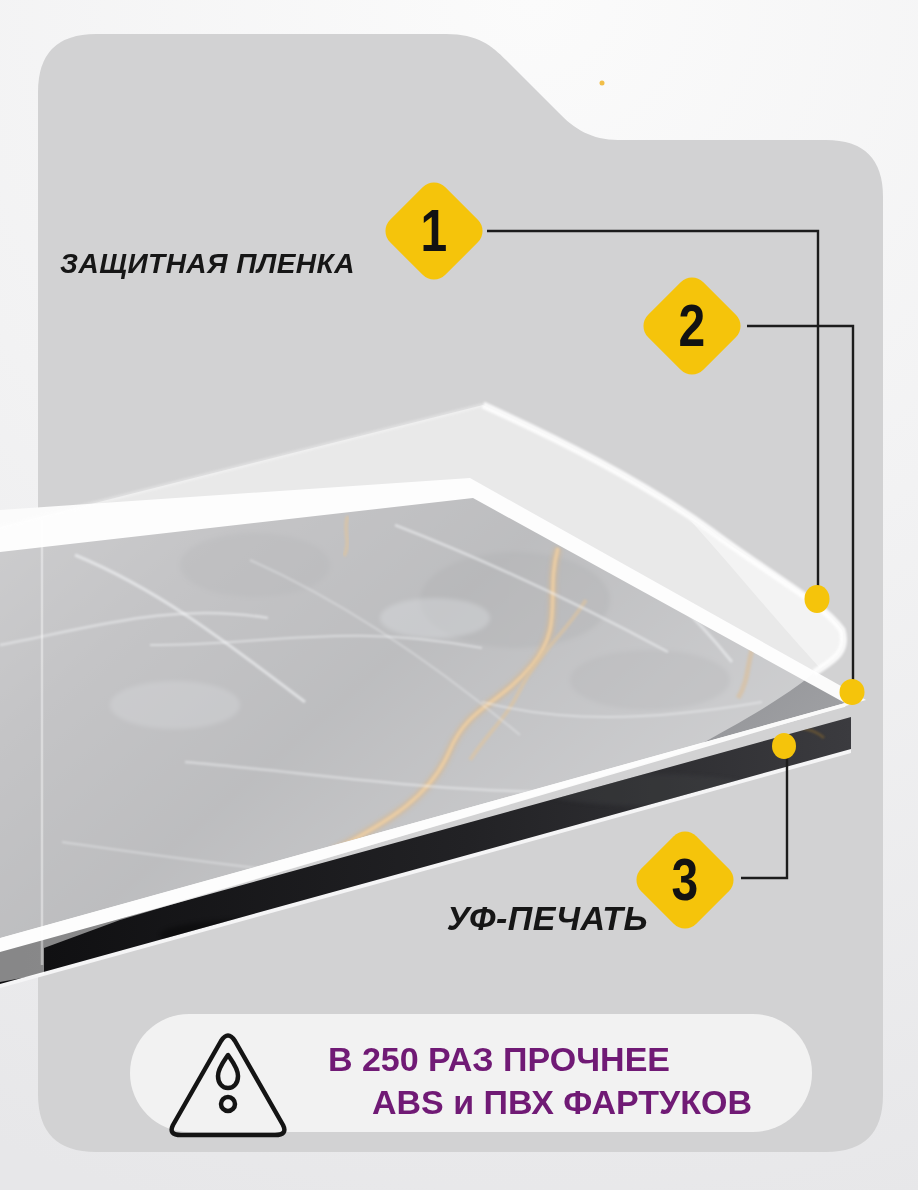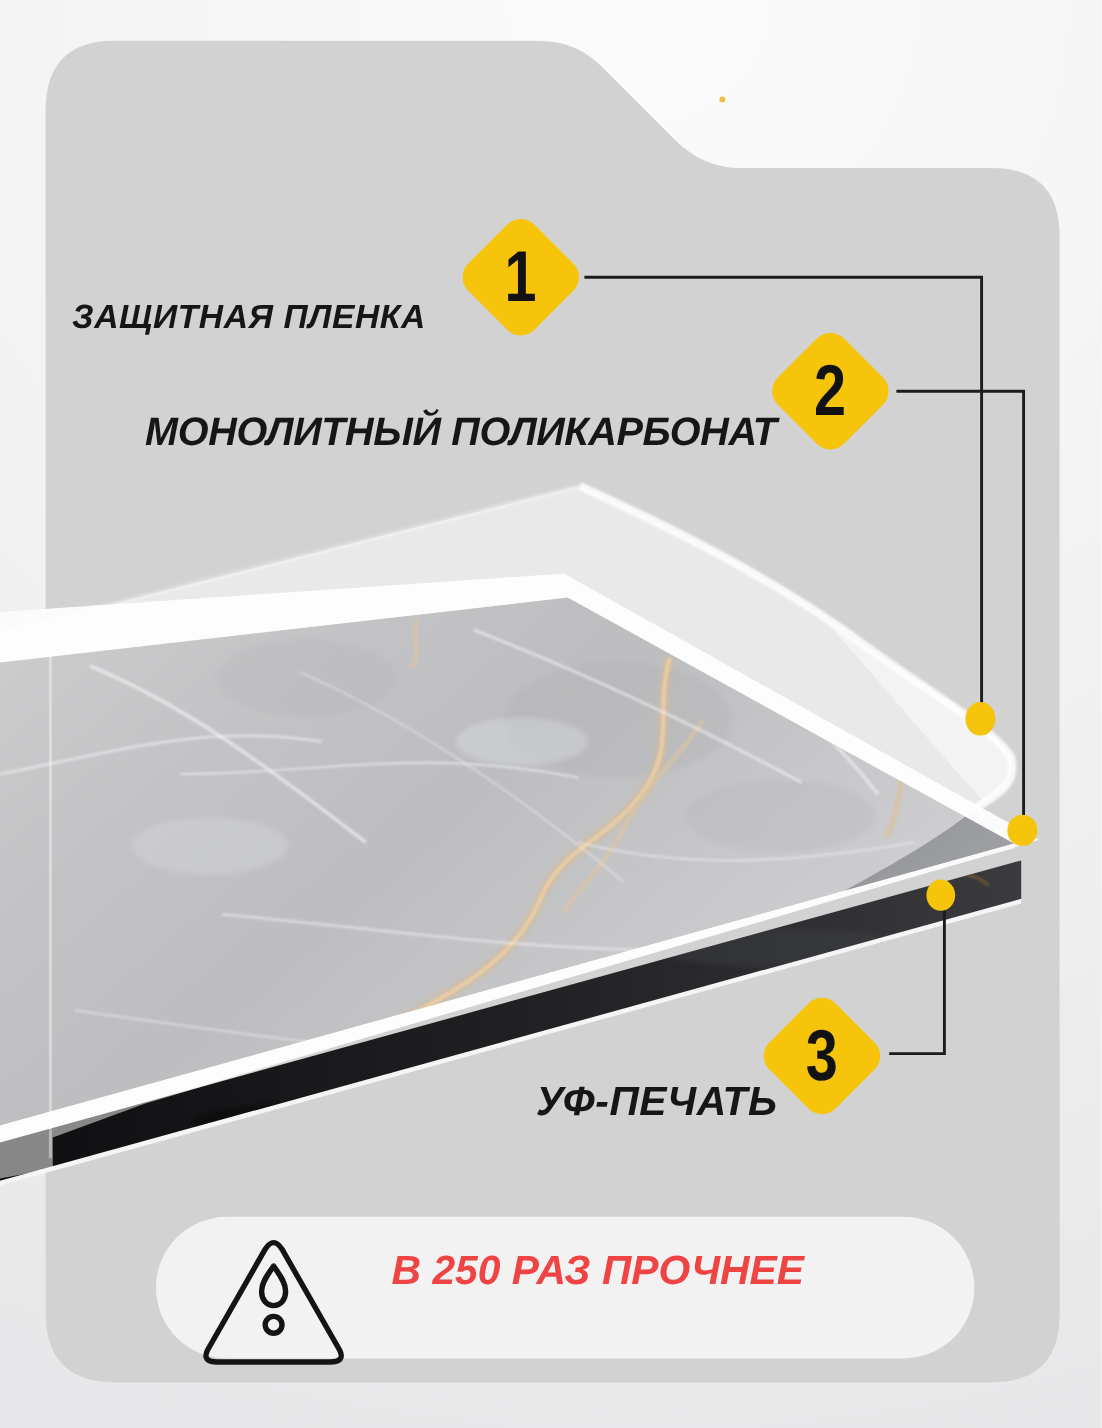--- a/index.html
+++ b/index.html
@@ -30,21 +30,21 @@
     font-size:60px;font-weight:700;color:#121212;line-height:1;
   }
   .d1{left:395px;top:192px;}
   .d2{left:653px;top:287px;}
   .d3{left:646px;top:841px;}
 
   .pill{
     position:absolute;left:130px;top:1014px;width:682px;height:118px;
     border-radius:60px;background:#F2F2F2;
   }
-  .pill-line{position:absolute;color:#ef4444;font-style:italic;font-weight:700;font-size:34px;white-space:nowrap;}
+  .pill-line{position:absolute;color:#701a75;font-weight:700;font-size:34px;white-space:nowrap;}
   .pill-l1{right:248px;top:1040px;}
   .pill-l2{right:166px;top:1083px;}
   .warn-icon{position:absolute;left:166px;top:1028px;}
 </style>
 </head>
 <body>
 
 <div class="stage">
 
   <svg class="scene" width="918" height="1190" viewBox="0 0 918 1190">
@@ -159,24 +159,24 @@
     <span>1</span>
   </div>
   <div class="diamond d2">
     <span>2</span>
   </div>
   <div class="diamond d3">
     <span>3</span>
   </div>
 
   <div class="label lbl-film-title">ЗАЩИТНАЯ ПЛЕНКА</div>
-  <div class="label lbl-poly">МОНОЛИТНЫЙ ПОЛИКАРБОНАТ</div>
   <div class="label lbl-uv">УФ-ПЕЧАТЬ</div>
 
   <div class="pill"></div>
   <svg class="warn-icon" width="124" height="112" viewBox="0 0 124 112">
     <path d="M55,13 Q62,2 69,13 L117,97 Q122,107 109,107 L15,107 Q2,107 7,97 Z" fill="none" stroke="#141414" stroke-width="4.5" stroke-linejoin="round"></path>
     <path d="M62,27 C58,33 52,40 52,48 C52,55 56,60 62,60 C68,60 72,55 72,48 C72,40 66,33 62,27 Z" fill="none" stroke="#141414" stroke-width="4.5" stroke-linejoin="round"></path>
     <circle cx="62" cy="76" r="7" fill="none" stroke="#141414" stroke-width="4.5"></circle>
   </svg>
   <div class="pill-line pill-l1">В 250 РАЗ ПРОЧНЕЕ</div>
+  <div class="pill-line pill-l2">ABS и ПВХ ФАРТУКОВ</div>
 
 </div>
 
 </body></html>

